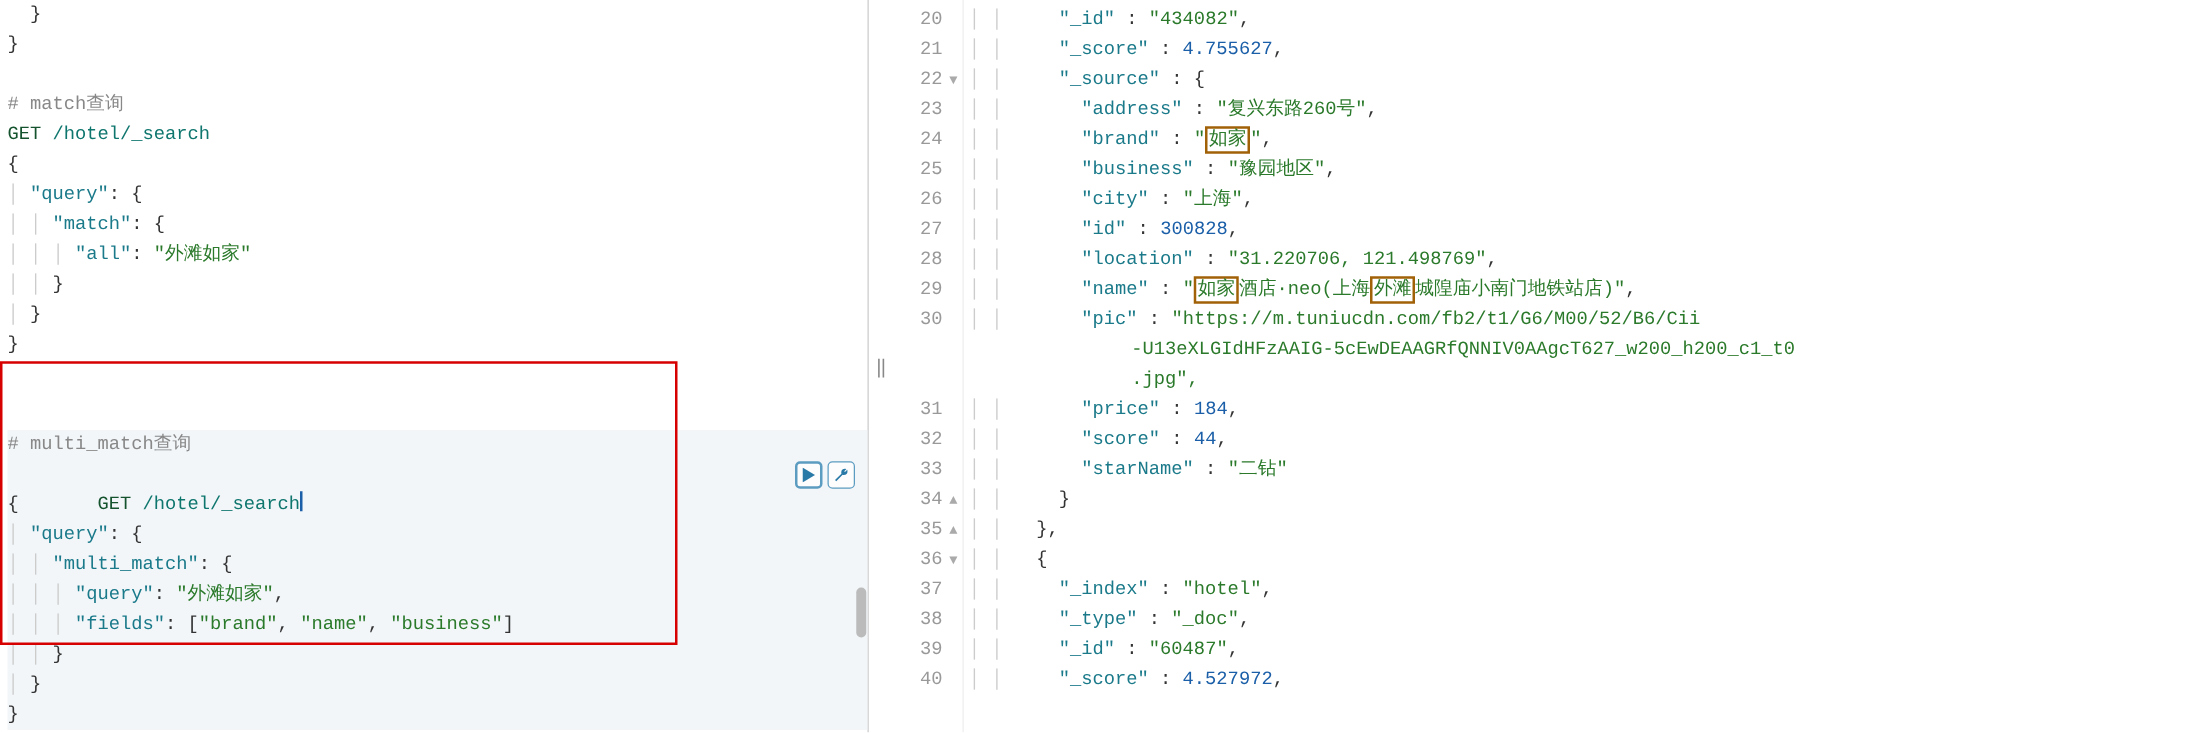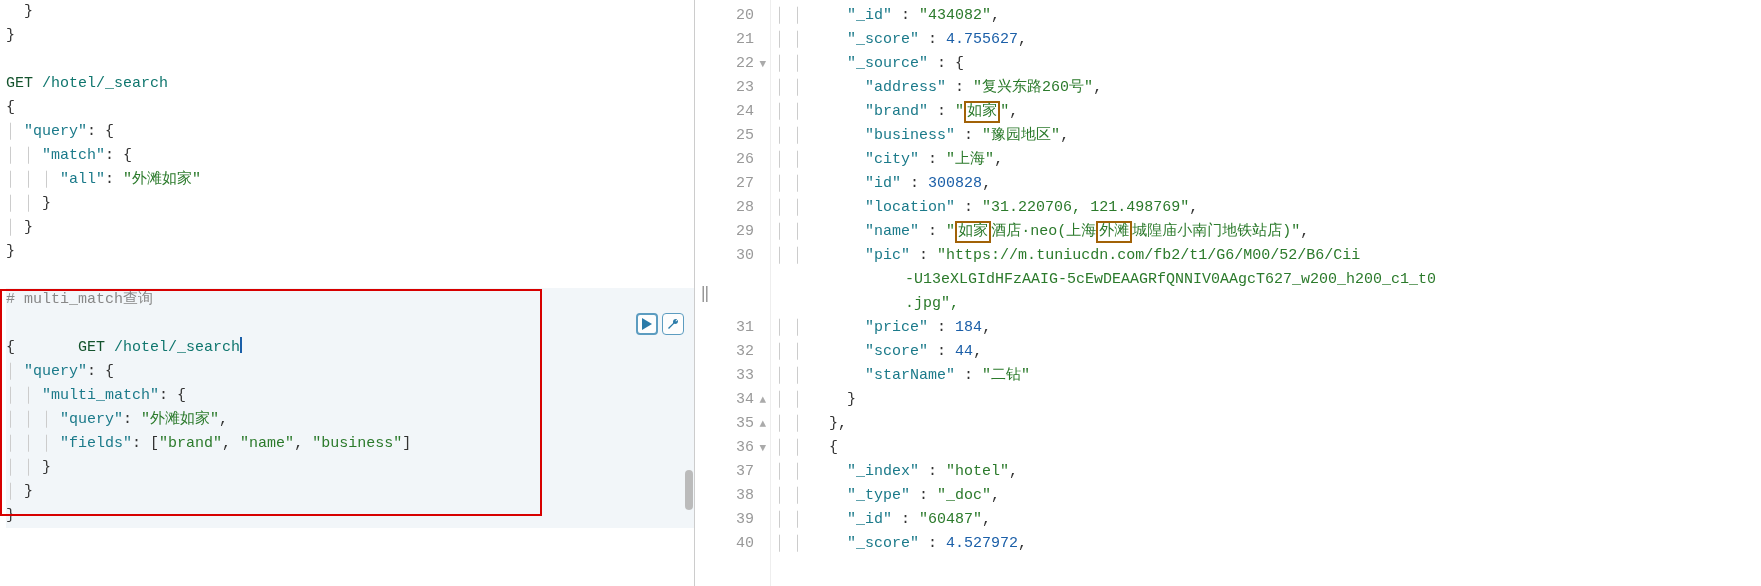--- a/index.html
+++ b/index.html
@@ -90,20 +90,21 @@
     border-radius: 4px;
     width: 22px; height: 22px;
     display: flex; align-items: center; justify-content: center;
     color: #2a7aa8;
     background: #fdfdfd;
     cursor: pointer;
   }
   .action-btn.run { border-width: 2px; }
   .hl-section {
     background: #f2f6f9;
+    margin-top: 32px;
   }
   .scrollbar-thumb {
     position: absolute;
     right: 1px;
     width: 8px;
     background: #bbb;
     border-radius: 4px;
   }
   .highlight-word {
     border: 2px solid #a16207;
@@ -122,20 +123,21 @@
 </style>
 </head>
 <body>
 
 <div class="pane left-pane">
   <div class="code" style="padding-left:6px;">
     <div class="line"><span class="punct">  }</span></div>
     <div class="line"><span class="punct">}</span></div>
     <div class="line"></div>
 
+    <div class="line"><span class="comment"># match查询</span></div>
     <div class="line"><span class="method">GET</span><span class="url"> /hotel/_search</span></div>
     <div id="req1-body">
         <div class="line">{</div>
         <div class="line"><span class="indent-guide">│ </span><span class="key">"query"</span>: {</div>
         <div class="line"><span class="indent-guide">│ </span><span class="indent-guide">│ </span><span class="key">"match"</span>: {</div>
         <div class="line"><span class="indent-guide">│ </span><span class="indent-guide">│ </span><span class="indent-guide">│ </span><span class="key">"all"</span>: <span class="str">"外滩如家"</span></div>
         <div class="line"><span class="indent-guide">│ </span><span class="indent-guide">│ </span>}</div>
         <div class="line"><span class="indent-guide">│ </span>}</div>
         <div class="line">}</div>
       </div>

